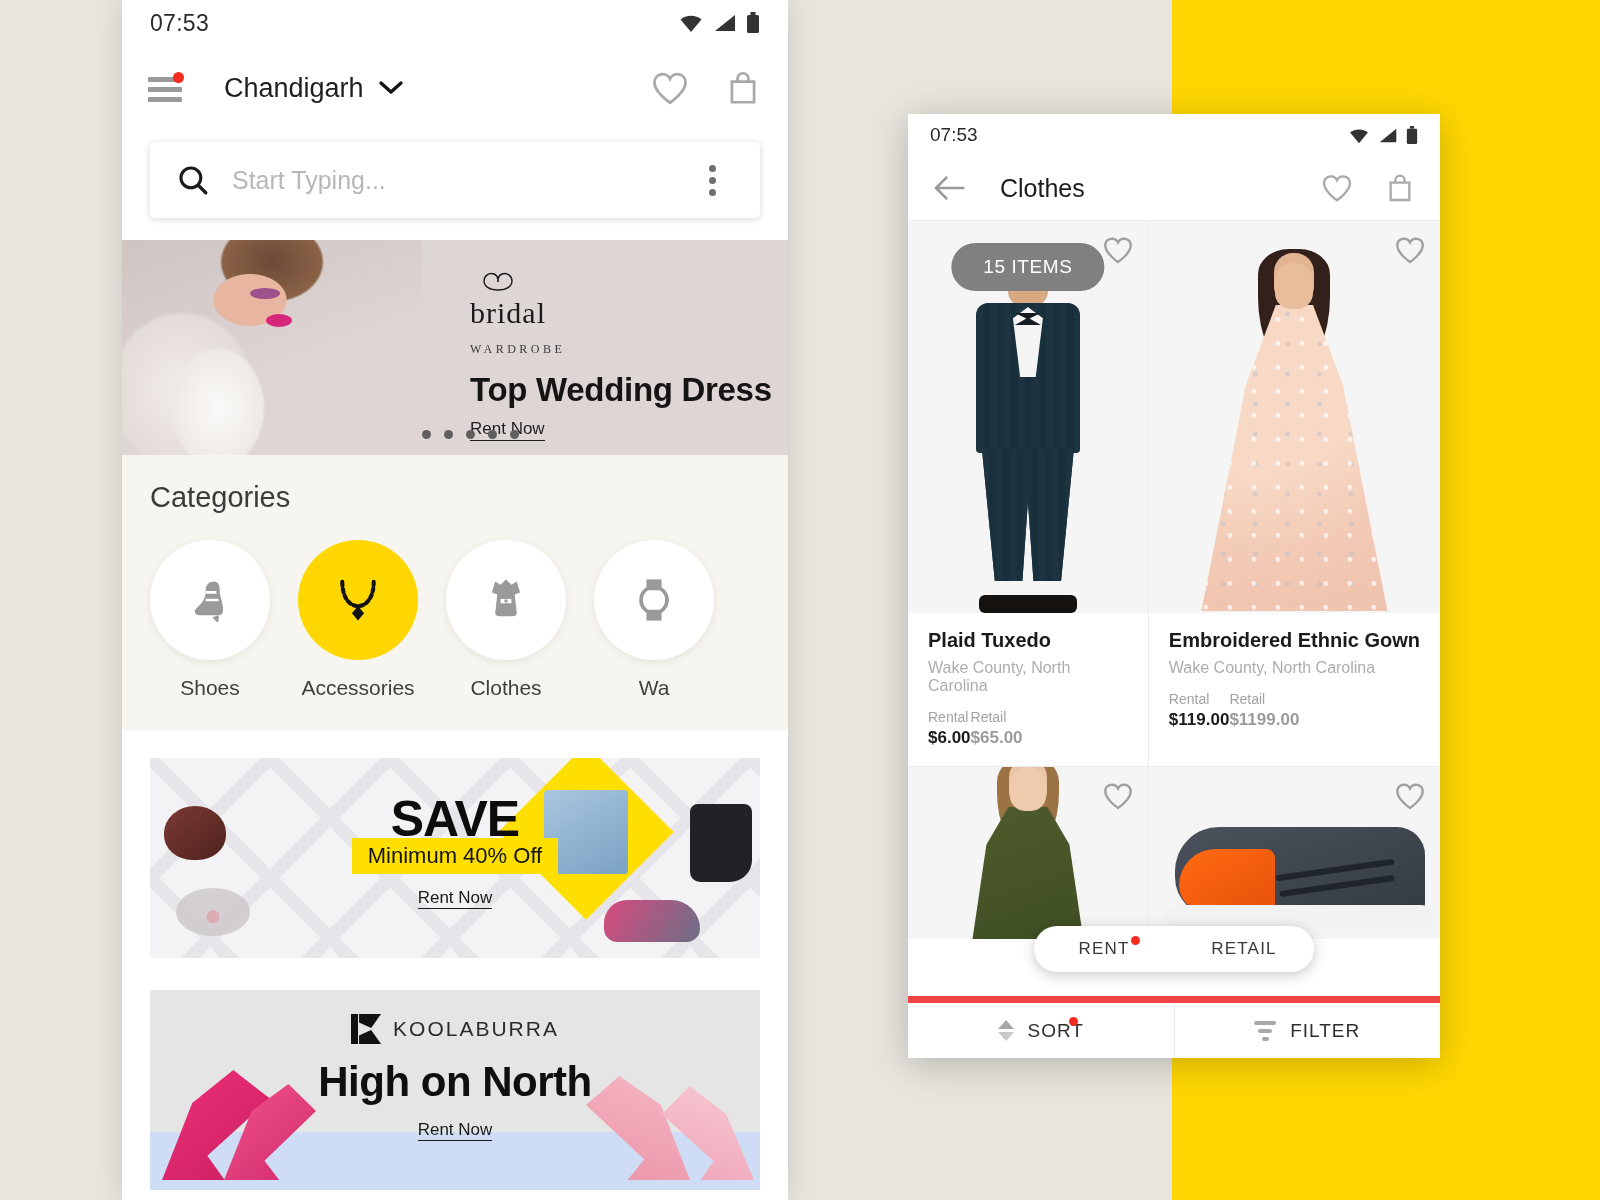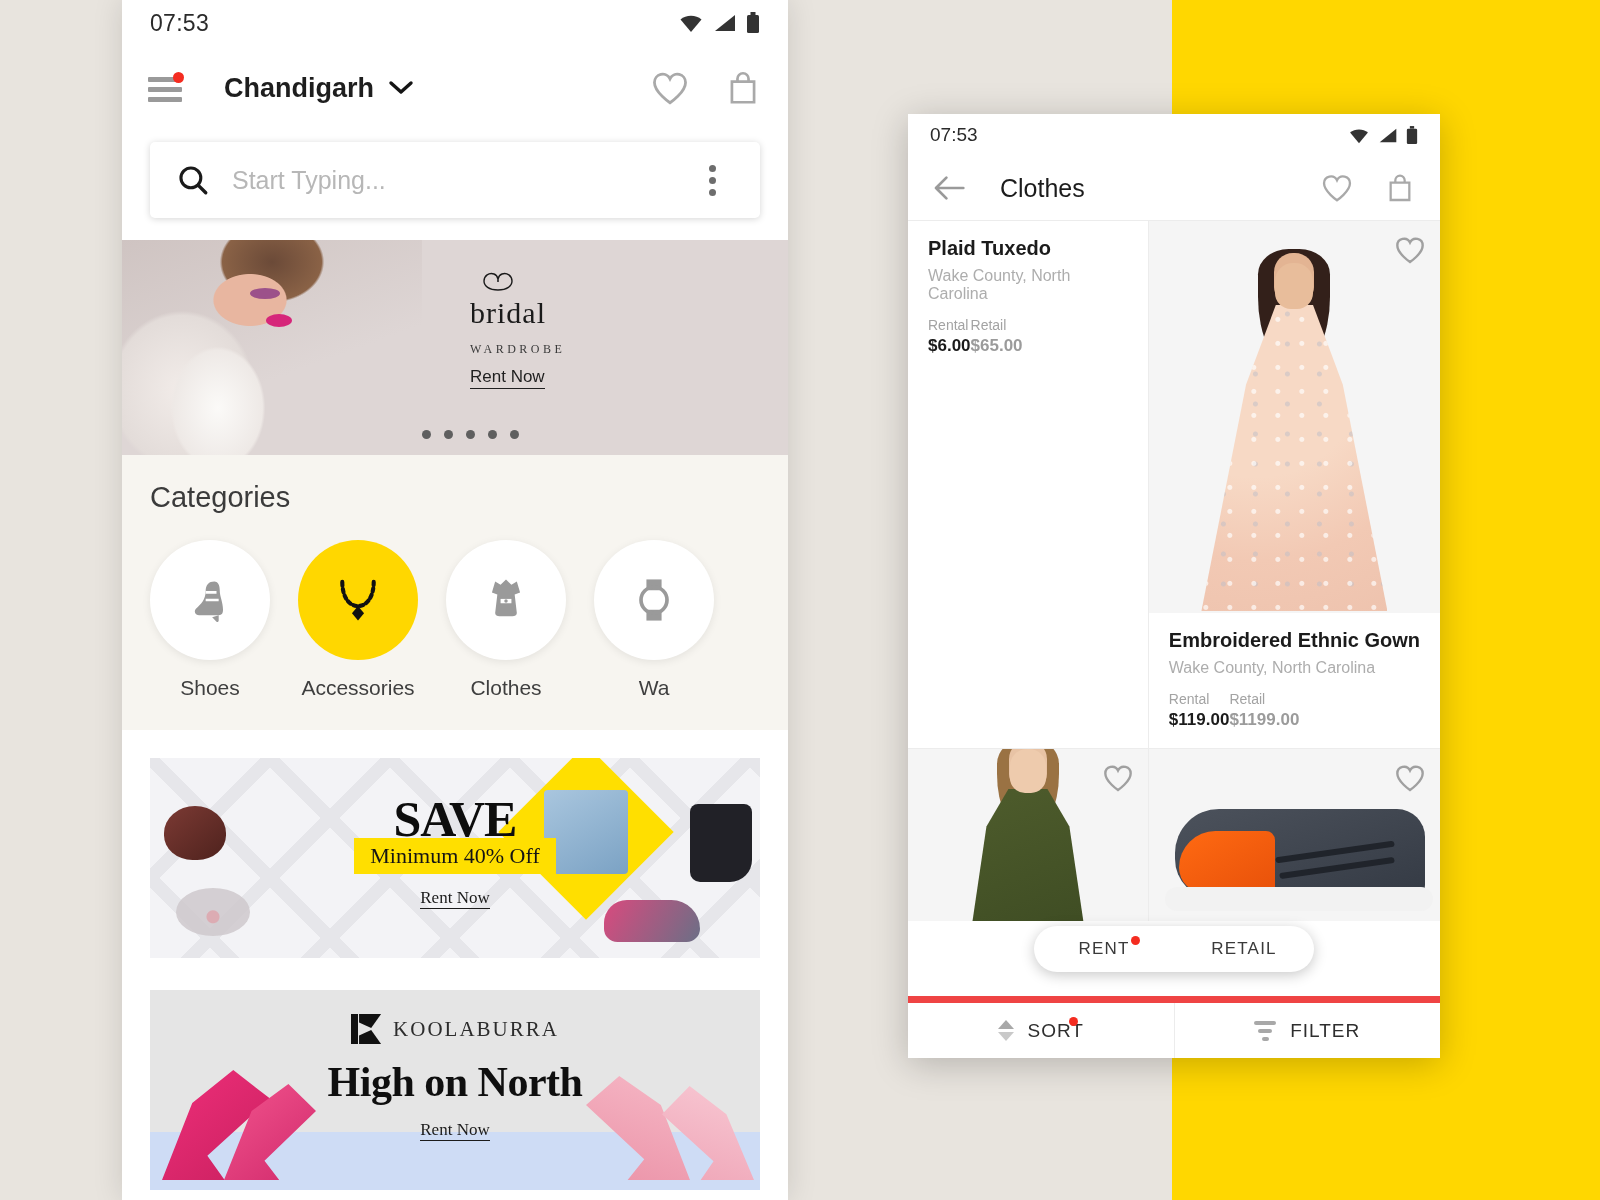--- a/index.html
+++ b/index.html
@@ -36,21 +36,21 @@
   .hamburger span:nth-child(1) { width: 30px; }
   .hamburger span:nth-child(2) { width: 34px; }
   .hamburger span:nth-child(3) { width: 34px; }
   .dot-badge {
     position: absolute; width: 11px; height: 11px; border-radius: 50%;
     background: #f42c20;
   }
   .hamburger .dot-badge { top: -2px; right: 2px; }
 
   .city-sel { display: flex; align-items: center; gap: 14px; margin-left: 38px; }
-  .city-name { font-size: 27px; font-weight: bold; color: #1e1e1e; }
+  .city-name { font-size: 27px; font-weight: normal; color: #1e1e1e; }
   .appbar-actions { margin-left: auto; display: flex; align-items: center; gap: 34px; }
 
   .searchwrap { padding: 12px 28px 22px; background:#fff; }
   .searchbar {
     height: 76px; background: #fff; border-radius: 5px;
     box-shadow: 0 1px 7px rgba(0,0,0,0.17);
     display: flex; align-items: center; padding: 0 36px 0 26px;
   }
   .search-input {
     flex: 1; border: 0; outline: 0; font-size: 25px; color: #333;
@@ -90,21 +90,21 @@
     width: 120px; height: 120px; border-radius: 50%; background: #fff;
     box-shadow: 0 2px 8px rgba(0,0,0,0.08);
     display: flex; align-items: center; justify-content: center;
   }
   .cat.active .cat-circle { background: #ffd700; box-shadow: none; }
   .cat-label { margin-top: 16px; font-size: 21px; color: #3f3f3f; white-space: nowrap; }
 
   
   .promo-wrap { padding: 28px 28px 0; background: #fff; }
   .promo {
-    position: relative; height: 200px; overflow: hidden; margin-bottom: 32px; font-family: Liberation Serif, serif;
+    position: relative; height: 200px; overflow: hidden; margin-bottom: 32px;
   }
   .promo-save {
     background:
       linear-gradient(135deg, transparent 46%, #e6e6ea 46%, #e6e6ea 54%, transparent 54%) 0 0/120px 120px,
       linear-gradient(45deg, transparent 46%, #e6e6ea 46%, #e6e6ea 54%, transparent 54%) 0 0/120px 120px,
       #f3f3f6;
   }
   .save-center { position:absolute; left:0; right:0; top: 36px; text-align: center; }
   .save-word { font-size: 50px; font-weight: bold; color: #0d0d0d; letter-spacing: -1px; line-height: 1; }
   .save-sub {
@@ -316,20 +316,21 @@
       <div class="hero-photo">
         <span class="hero-eye"></span>
         <span class="hero-lips"></span>
       </div>
       <div class="hero-content">
         <svg width="56" height="26" viewBox="0 0 56 26">
           <path d="M28 22c-9 0-14-4-14-9s5-9 10-7 4 8 4 8 -1-6 4-8 10 2 10 7-5 9-14 9z" fill="none" stroke="#1a1a1a" stroke-width="1.4"></path>
         </svg>
         <div class="brand-mark">bridal</div>
         <div class="brand-sub">WARDROBE</div>
+        <div class="hero-title">Top Wedding Dress</div>
         <a class="hero-cta">Rent Now</a>
       </div>
       <div class="dots">
         <i></i>
         <i></i>
         <i></i>
         <i></i>
         <i></i>
       </div>
     </div>
@@ -453,20 +454,35 @@
         <svg width="32" height="32" viewBox="0 0 24 24">
             <path d="M5 8h14v13H5z" fill="none" stroke="#a9a9a9" stroke-width="1.7"></path>
             <path d="M8.5 8V6.2a3.5 3.5 0 0 1 7 0V8" fill="none" stroke="#a9a9a9" stroke-width="1.7"></path>
           </svg>
       </span>
     </div>
 
     <div class="grid">
 
       <div class="pcard">
+        <div class="pimg">
+          <div class="m-tux">
+            <span class="tux-hair"></span>
+            <span class="tux-head"></span>
+            <span class="tux-body"></span>
+            <span class="tux-shirt"></span>
+            <span class="tux-bow"></span>
+            <span class="tux-legs"></span>
+            <span class="tux-shoes"></span>
+          </div>
+          <div class="items-pill">15 ITEMS</div>
+          <svg class="heart-top" width="32" height="30" viewBox="0 0 24 22">
+              <path d="M12 20S2.5 13.6 2.5 7.6A5 5 0 0 1 12 5.4 5 5 0 0 1 21.5 7.6C21.5 13.6 12 20 12 20z" fill="none" stroke="#a0a0a0" stroke-width="1.8"></path>
+            </svg>
+        </div>
         <div class="pinfo">
           <div class="pname">Plaid Tuxedo</div>
           <div class="ploc">Wake County, North Carolina</div>
           <div class="prices">
             <div>
               <div class="price-k">Rental</div>
               <div class="price-v">$6.00</div>
             </div>
             <div>
               <div class="price-k">Retail</div>

